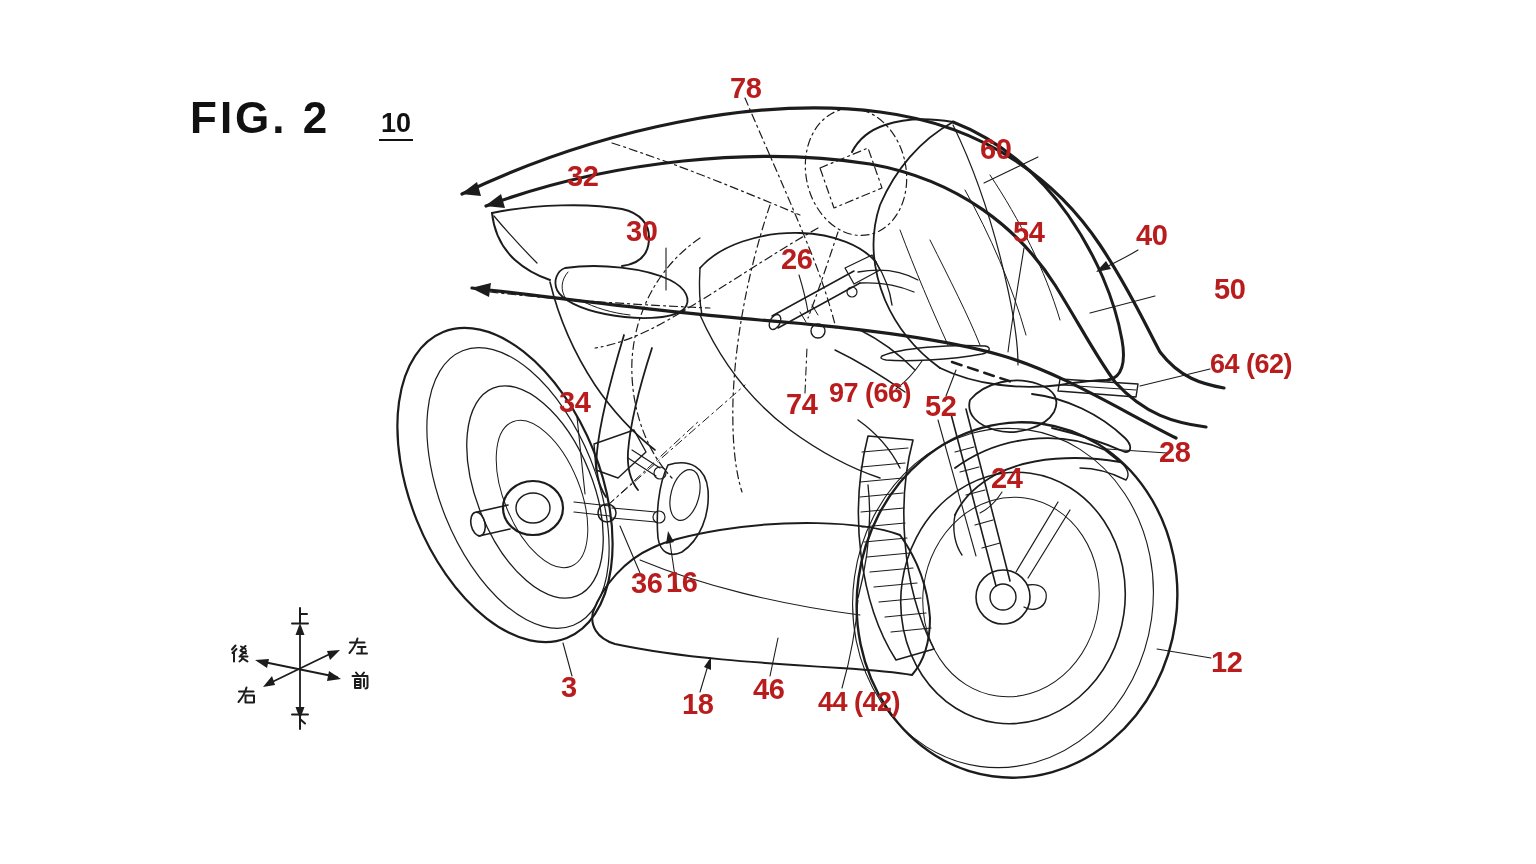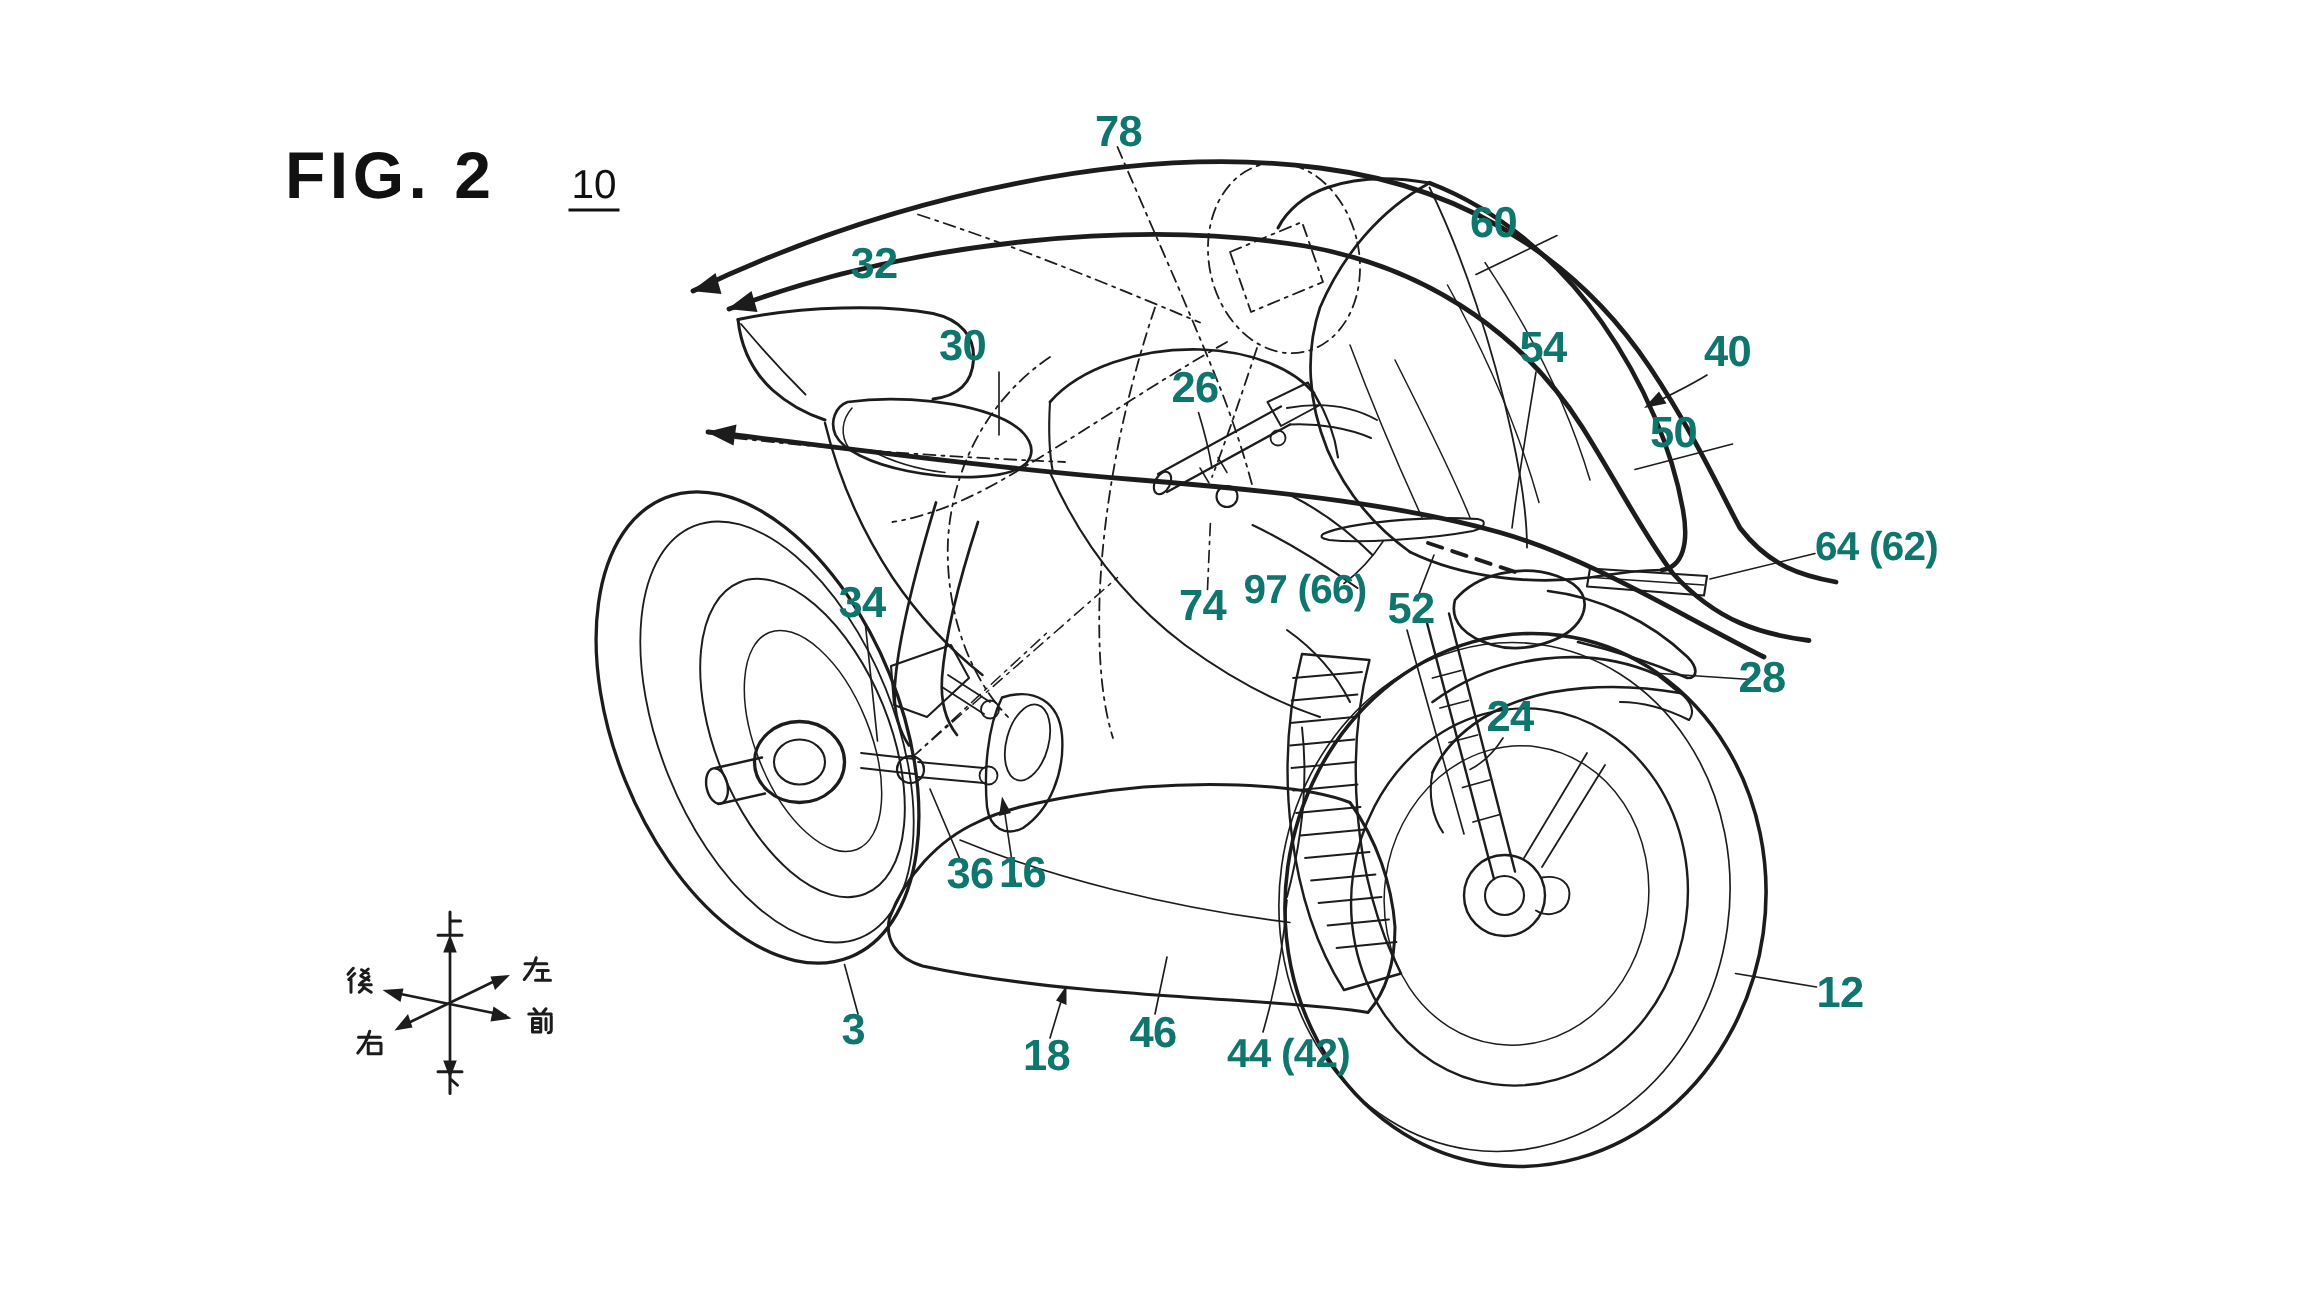--- a/index.html
+++ b/index.html
@@ -1,24 +1,24 @@
 <!DOCTYPE html>
 <html><head>
 <meta charset="utf-8">
 <style>
   html,body{margin:0;padding:0;background:#ffffff;}
   #page{position:relative;width:1536px;height:864px;background:#ffffff;overflow:hidden;
         font-family:"Liberation Sans",sans-serif;}
   #art{position:absolute;left:0;top:0;}
-  .ref{position:absolute;font-size:29px;font-weight:600;letter-spacing:-0.5px;color:#0f766e;
+  .ref{position:absolute;font-size:29px;font-weight:600;letter-spacing:-0.5px;color:#b91c1c;
        white-space:nowrap;line-height:1;}
   .ref-sm{font-size:27px;text-align:right;}
   #fig-title{position:absolute;left:190px;top:96px;font-size:44px;font-weight:700;
              letter-spacing:3px;color:#111;line-height:1;}
-  #fig-num{position:absolute;left:379px;top:110px;font-size:27px;font-weight:400;color:#111;
+  #fig-num{position:absolute;left:379px;top:110px;font-size:27px;font-weight:700;color:#111;
            border-bottom:2px solid #111;padding:0 2px 2px 2px;line-height:1;}
   .kanji{position:absolute;width:22px;height:22px;}
   .kanji svg{display:block;}
   .kanji path{stroke:#1c1c1c;stroke-width:2;fill:none;stroke-linecap:round;stroke-linejoin:round;}
   .kanji text{opacity:0;font-size:10px;}
 </style>
 </head>
 <body>
 
 <div id="page">
@@ -231,21 +231,21 @@
 <div id="fig-title">FIG. 2</div>
 <div id="fig-num">10</div>
 
 <div class="ref" style="left:730px;top:74px">78</div>
 <div class="ref" style="left:567px;top:162px">32</div>
 <div class="ref" style="left:626px;top:217px">30</div>
 <div class="ref" style="left:781px;top:245px">26</div>
 <div class="ref" style="left:980px;top:135px">60</div>
 <div class="ref" style="left:1013px;top:218px">54</div>
 <div class="ref" style="left:1136px;top:221px">40</div>
-<div class="ref" style="left:1100px;top:275px">50</div>
+<div class="ref" style="left:1214px;top:275px">50</div>
 <div class="ref ref-sm" style="left:1210px;top:351px">64 (62)</div>
 <div class="ref ref-sm" style="left:829px;top:380px">97 (66)</div>
 <div class="ref" style="left:925px;top:392px">52</div>
 <div class="ref" style="left:786px;top:390px">74</div>
 <div class="ref" style="left:1159px;top:438px">28</div>
 <div class="ref" style="left:991px;top:464px">24</div>
 <div class="ref" style="left:559px;top:388px">34</div>
 <div class="ref" style="left:631px;top:569px">36</div>
 <div class="ref" style="left:666px;top:568px">16</div>
 <div class="ref" style="left:561px;top:673px">3</div>

